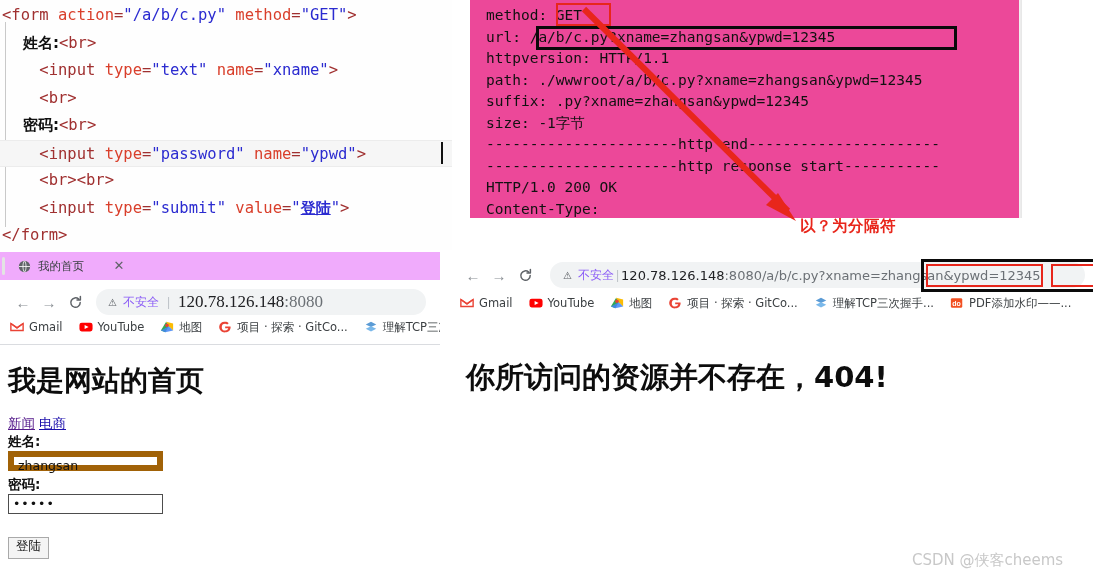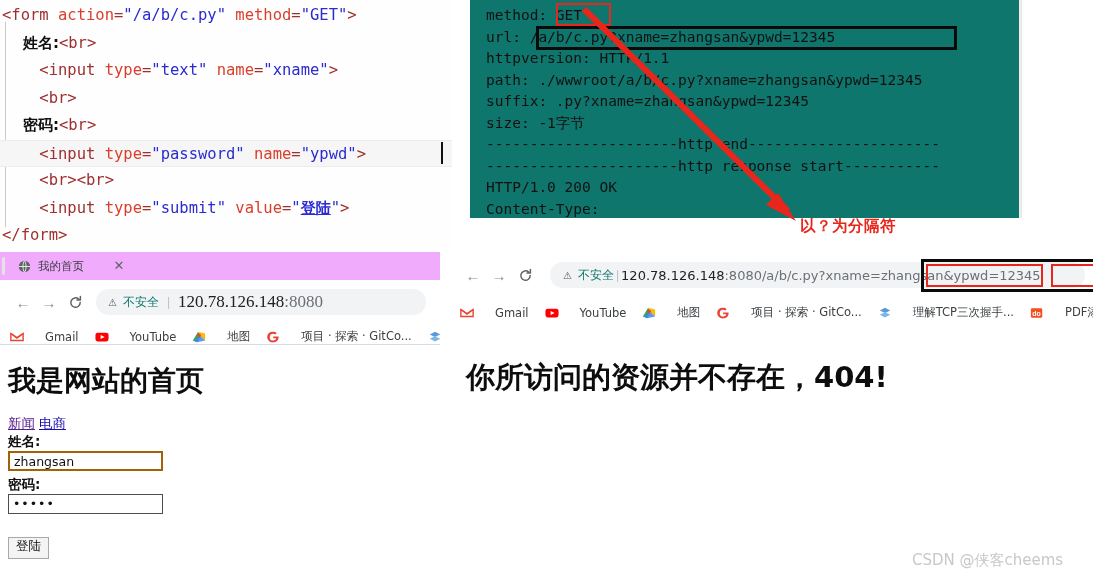--- a/index.html
+++ b/index.html
@@ -32,21 +32,21 @@
   }
   .t-tag    { color:#a03030; }
   .t-attr   { color:#d93f2b; }
   .t-str    { color:#2b2bd0; }
   .t-cn     { color:#111; font-family:"DejaVu Sans","Liberation Sans",sans-serif; font-weight:700; font-size:15px;}
   .t-strcn  { color:#2b2bd0; font-family:"DejaVu Sans","Liberation Sans",sans-serif; font-weight:700; font-size:15px; text-decoration:underline;}
 
   
   .console-panel {
     position:absolute; left:470px; top:0px; width:552px; height:218px;
-    background:#0f766e; overflow:hidden;
+    background:#ec4899; overflow:hidden;
   }
   .console-panel::after{
     content:""; position:absolute; right:0; top:0; width:3px; height:100%;
     background:linear-gradient(to right,#f2f2f2,#e6e6e6);
   }
   .con-lines{
     position:absolute; left:16px; top:5px;
     font-family:"DejaVu Sans Mono","Liberation Mono",monospace;
     font-size:14.5px; line-height:21.5px; color:#111; white-space:pre;
   }
@@ -102,30 +102,30 @@
     width:26px;height:26px; display:flex;align-items:center;justify-content:center;
     color:#8a8f94; font-size:15px;
   }
   .nav-btn.first{ margin-left:10px; }
   .omnibox{
     position:absolute; left:96px; top:3px; width:330px; height:26px;
     background:#f1f3f4; border-radius:13px;
     display:flex; align-items:center; padding-left:12px; gap:6px;
   }
   .warn-ico{ font-size:10px; color:#5f6368; }
-  .not-secure{ font-size:12px; color:#0f766e; font-family:"DejaVu Sans","Liberation Sans",sans-serif; }
+  .not-secure{ font-size:12px; color:#8b5cf6; font-family:"DejaVu Sans","Liberation Sans",sans-serif; }
   .omni-sep{ color:#bdc1c6; font-size:12px; margin:0 2px;}
   .omni-url{ font-size:17px; color:#202124; font-family:Liberation Serif, serif;}
   .omni-url .dim{ color:#6b7075; }
   .bl-bookmarks{
     position:absolute; left:0; top:68px; width:440px; height:24px;
     display:flex; align-items:center; gap:0px; overflow:hidden;
   }
   .bm{
-    display:flex; align-items:flex-end; gap:21px; padding:0 8px; height:24px;
+    display:flex; align-items:flex-start; gap:5px; padding:0 8px; height:24px;
     font-size:11.5px; color:#3c4043; white-space:nowrap;
     font-family:"DejaVu Sans","Liberation Sans",sans-serif;
   }
   .bm:first-child{ padding-left:10px; }
   .bm-ico{ width:14px;height:14px; flex:0 0 auto; display:block;}
   .bl-sep{ position:absolute; left:0; top:92px; width:440px; height:1px; background:#dadce0; }
 
   .page-l{ position:absolute; left:0; top:93px; width:440px; height:233px; background:#fff; }
   .page-h1{
     position:absolute; left:8px; top:17px;
@@ -139,21 +139,21 @@
   .links a{ color:#551a8b; text-decoration:underline; }
   .links a.second{ color:#1a0dab; margin-left:4px;margin-top:39px; }
   .flabel{
     position:absolute; left:8px; font-size:13.5px; color:#111; font-weight:600;
     font-family:"DejaVu Sans","Liberation Sans",sans-serif;
   }
   .label-name{ top:88px; }
   .label-pwd{ top:131px; }
   .finput{
     position:absolute; left:8px; width:155px; height:20px;
-    border:2px solid #a16207; background:#fff;
+    border:6px solid #a16207; background:#fff;
     font-size:12.5px; color:#111; padding:0 4px; line-height:18px;
     font-family:"DejaVu Sans","Liberation Sans",sans-serif;
   }
   .input-name{ top:106px; }
   .input-pwd{ top:149px; border:1.6px solid #4d4d4d; letter-spacing:1px; }
   .submit-btn{
     position:absolute; left:8px; top:192px; min-width:38px; height:22px;
     border:1px solid #a9a9a9; background:#f4f4f4; font-size:12.5px; color:#111;
     font-family:"DejaVu Sans","Liberation Sans",sans-serif; padding:0 7px; cursor:pointer;
   }

